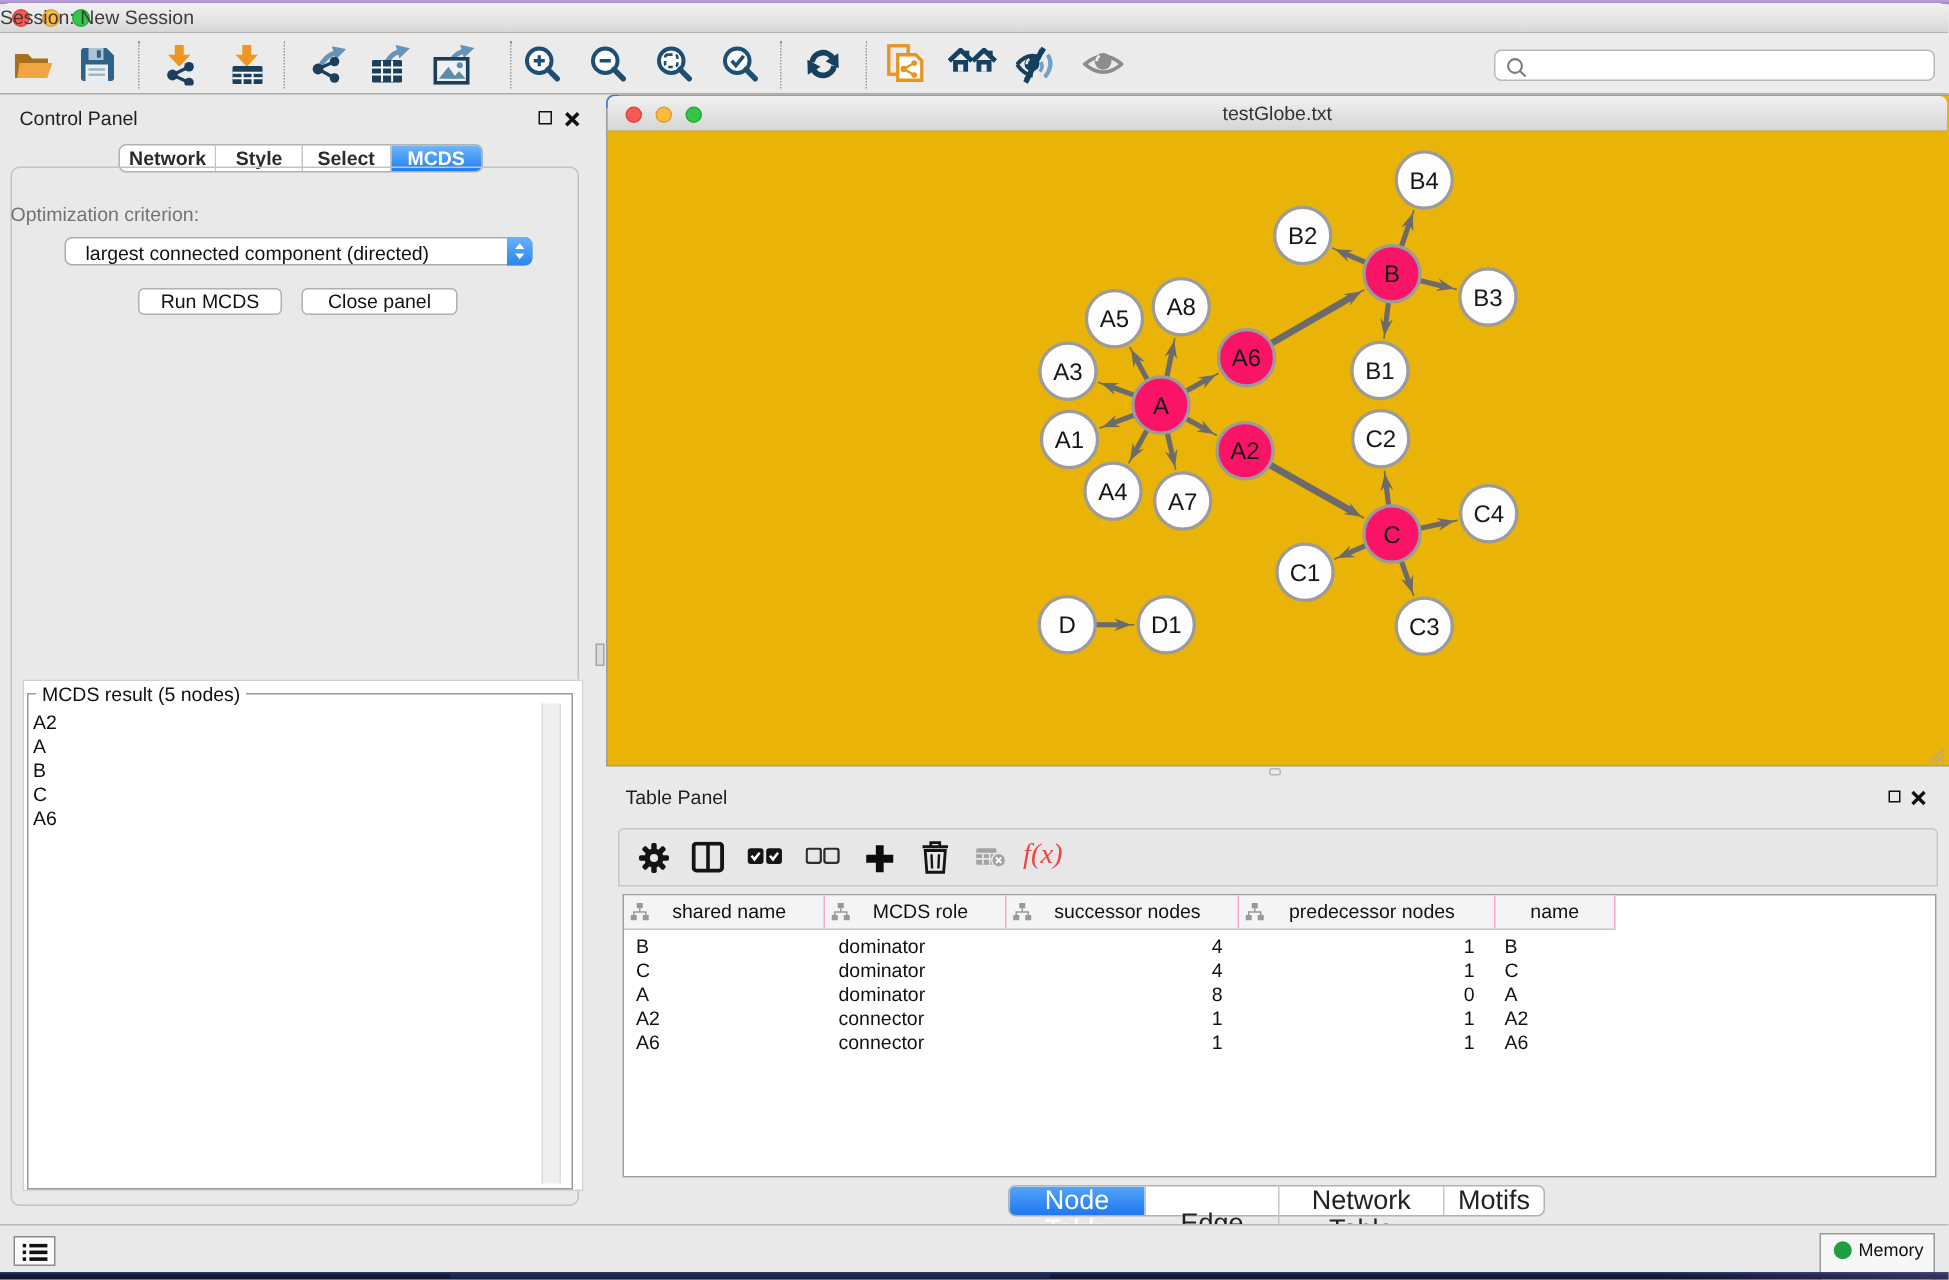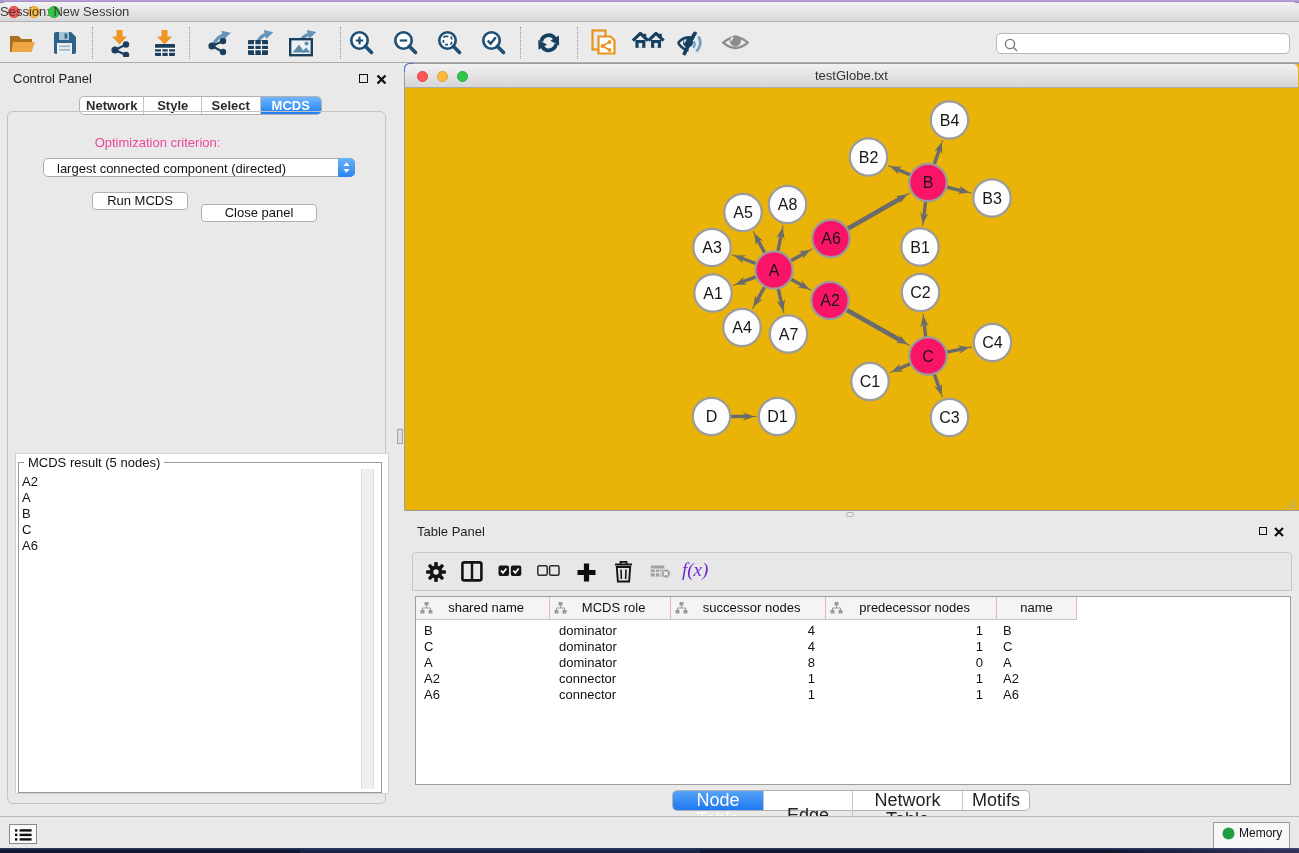--- a/index.html
+++ b/index.html
@@ -14,21 +14,21 @@
 .tsep{position:absolute;top:27px;height:32px;width:0;border-left:1px dotted #9a9a9a}
 #search{position:absolute;left:996px;top:33px;width:294px;height:21px;background:#fff;border:1px solid #b9b9b9;border-radius:5px}
 
 #cphead{position:absolute;left:13px;top:71px;font-size:13px;color:#1f1f1f}
 .panicon{position:absolute;width:9px;height:9px;border:1.6px solid #111}
 #tabs{position:absolute;left:79px;top:96px;width:243px;height:19px;background:#fff;border:1px solid #b2b2b2;border-radius:5px;display:flex}
 #tabs div{font-size:13px;font-weight:bold;color:#2b2b2b;text-align:center;line-height:17px;border-right:1px solid #c6c6c6}
 #tabs div:last-child{border-right:none;border-radius:0 4px 4px 0}
 #tabs .sel{background:linear-gradient(#71b6fa,#1d7ef5);color:#fff}
 #cpborder{position:absolute;left:7px;top:111px;width:379px;height:693px;border:1px solid #c2c2c2;border-radius:6px}
-#optlabel{position:absolute;left:7px;top:135px;width:301px;text-align:center;font-size:13px;color:#ec4899}
+#optlabel{position:absolute;left:7px;top:135px;width:301px;font-size:13px;color:#737373}
 #combo{position:absolute;left:43px;top:158px;width:312px;height:19px;background:#fff;border:1px solid #ababab;border-radius:5px}
 #combo span{position:absolute;left:13px;top:2px;font-size:13px;color:#111}
 #combostep{position:absolute;right:-1px;top:-1px;width:17px;height:19px;background:linear-gradient(#6ab2f9,#2a84f0);border-radius:0 5px 5px 0}
 .btn{position:absolute;height:18px;background:#fff;border:1px solid #b0b0b0;border-radius:4px;font-size:13px;color:#111;text-align:center;line-height:16px}
 #listwrap{position:absolute;left:15px;top:453px;width:374px;height:341px;background:#fff;border:1px solid #d2d2d2}
 #groupbox{position:absolute;left:18px;top:462px;width:364px;height:331px;border:1px solid #9a9a9a}
 #grouptitle{position:absolute;left:24px;top:455px;background:#fff;padding:0 4px;font-size:13px;color:#111}
 #mcdslist{position:absolute;left:22px;top:474px;font-size:13px;line-height:16px;color:#111}
 #lscroll{position:absolute;left:361px;top:469px;width:13px;height:320px;background:#efefef;border-left:1px solid #dcdcdc;border-right:1px solid #dcdcdc}
 #splith{position:absolute;left:397px;top:429px;width:6px;height:15px;background:#dcdcdc;border:1px solid #a5a5a5}
@@ -201,21 +201,21 @@
 <div id="cpborder"></div>
 <div id="optlabel">Optimization criterion:</div>
 <div id="combo">
     <span>largest connected component (directed)</span>
  <div id="combostep"><svg width="17" height="19" viewBox="0 0 17 19">
         <path d="M8.5,4.2 L11.6,8 L5.4,8 Z" fill="#fff"></path>
         <path d="M8.5,14.8 L11.6,11 L5.4,11 Z" fill="#fff"></path>
       </svg></div>
 </div>
 <div class="btn" style="left:92px;top:192px;width:96px">Run MCDS</div>
-<div class="btn" style="left:201px;top:204px;width:116px">Close panel</div>
+<div class="btn" style="left:201px;top:192px;width:104px">Close panel</div>
 <div id="listwrap"></div>
 <div id="groupbox"></div>
 <div id="grouptitle">MCDS result (5 nodes)</div>
 <div id="mcdslist">A2<br>A<br>B<br>C<br>A6</div>
 <div id="lscroll"></div>
 <div id="splith"></div>
 
 <div id="netwin">
  <div style="position:absolute;left:-1px;top:-1px;width:9px;height:9px;border-left:2px solid #4a74cf;border-top:2px solid #4a74cf;border-radius:6px 0 0 0"></div>
  <div style="position:absolute;right:-1px;top:-1px;width:9px;height:9px;border-right:2px solid #4a74cf;border-top:2px solid #4a74cf;border-radius:0 6px 0 0"></div>
@@ -369,21 +369,21 @@
  <path d="M6.5,4 v-2.2 h6 V4" stroke="#141414" stroke-width="1.8" fill="none"></path>
  <path d="M2.8,7 l1.1,14.5 h11.2 L16.2,7 Z" fill="none" stroke="#141414" stroke-width="1.9"></path>
  <path d="M7,9.5 l0.4,9.5 M12,9.5 l-0.4,9.5" stroke="#141414" stroke-width="1.6"></path>
 </svg>
 <svg class="abs" style="left:650px;top:564px" width="21" height="15" viewBox="0 0 21 15">
  <rect x="0.8" y="1.5" width="13.5" height="11" rx="1" fill="#a2a2a2"></rect>
  <path d="M0.8,5 h13.5 M0.8,8.6 h13.5 M5.3,5 v7.5 M9.8,5 v7.5" stroke="#e7e7e7" stroke-width="1.1"></path>
  <circle cx="15.8" cy="9.5" r="4.6" fill="#a2a2a2" stroke="#e7e7e7" stroke-width="1"></circle>
  <path d="M14,7.7 l3.6,3.6 M17.6,7.7 l-3.6,3.6" stroke="#fff" stroke-width="1.3"></path>
 </svg>
-<div class="abs" style="left:682px;top:559px;font-family:'Liberation Serif',serif;font-style:italic;font-size:19px;color:#6d28d9">f(x)</div>
+<div class="abs" style="left:682px;top:559px;font-family:'Liberation Serif',serif;font-style:italic;font-size:19px;color:#ef4444">f(x)</div>
 <div id="tbl">
  <div id="tblhead" style="width:661px"></div>
  <div class="hcell" style="left:0;width:134px">&nbsp;&nbsp;shared name</div>
  <div class="hcell" style="left:134px;width:121px">&nbsp;&nbsp;MCDS role</div>
  <div class="hcell" style="left:255px;width:155px">&nbsp;&nbsp;successor nodes</div>
  <div class="hcell" style="left:410px;width:171px">&nbsp;&nbsp;predecessor nodes</div>
  <div class="hcell" style="left:581px;width:80px">name</div>
  <svg class="hicon" style="left:4px" width="13" height="12" viewBox="0 0 13 12">
       <g fill="#999">
         <rect x="4.5" y="0" width="4" height="3.5"></rect>

